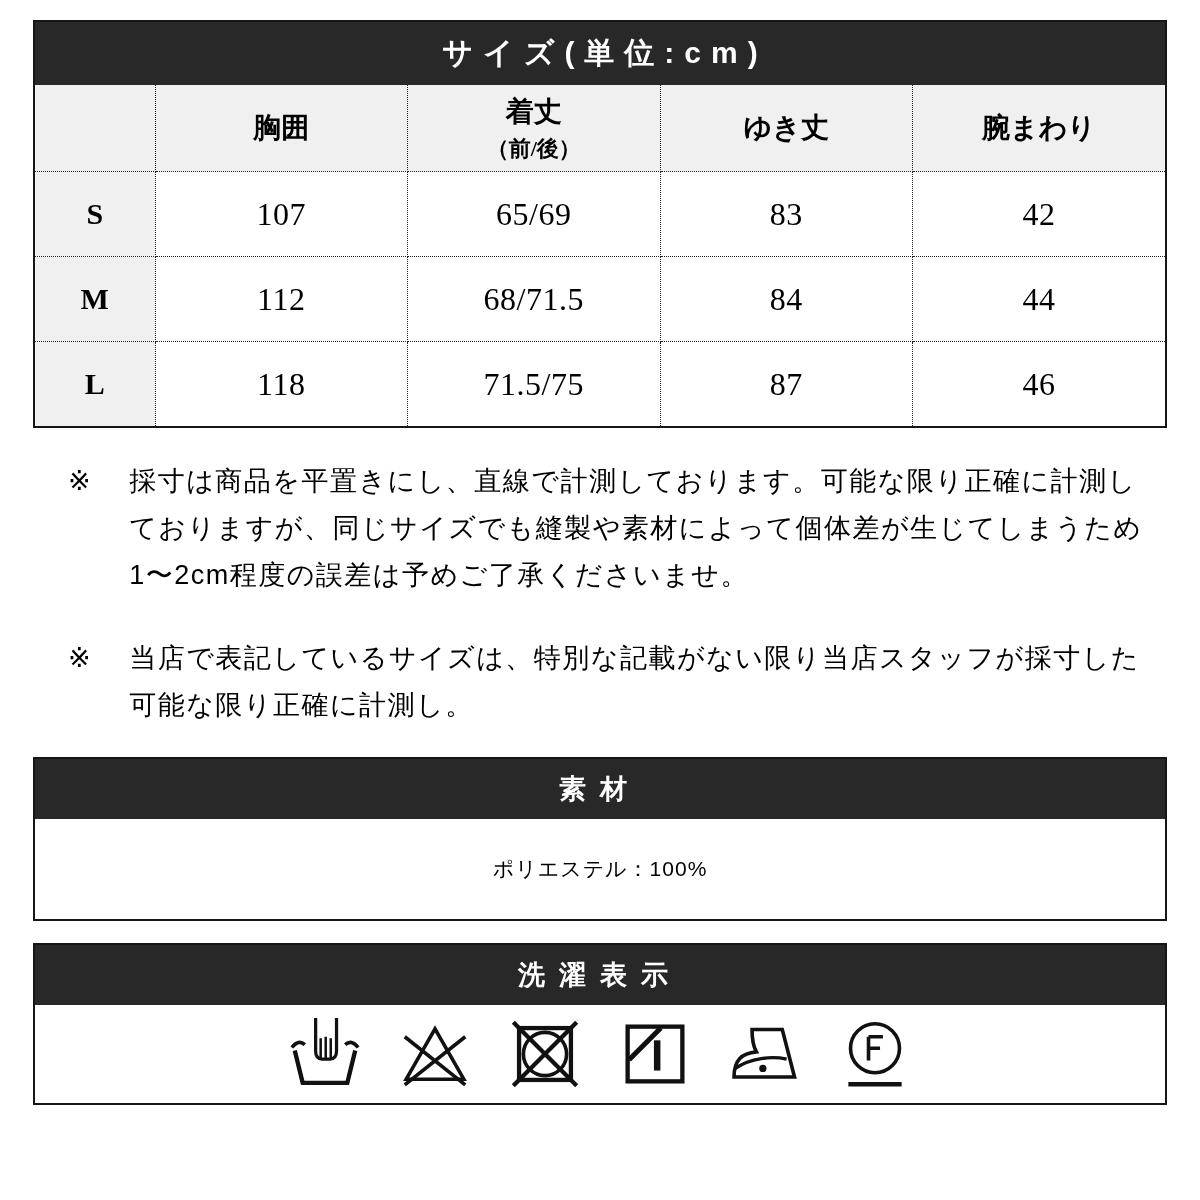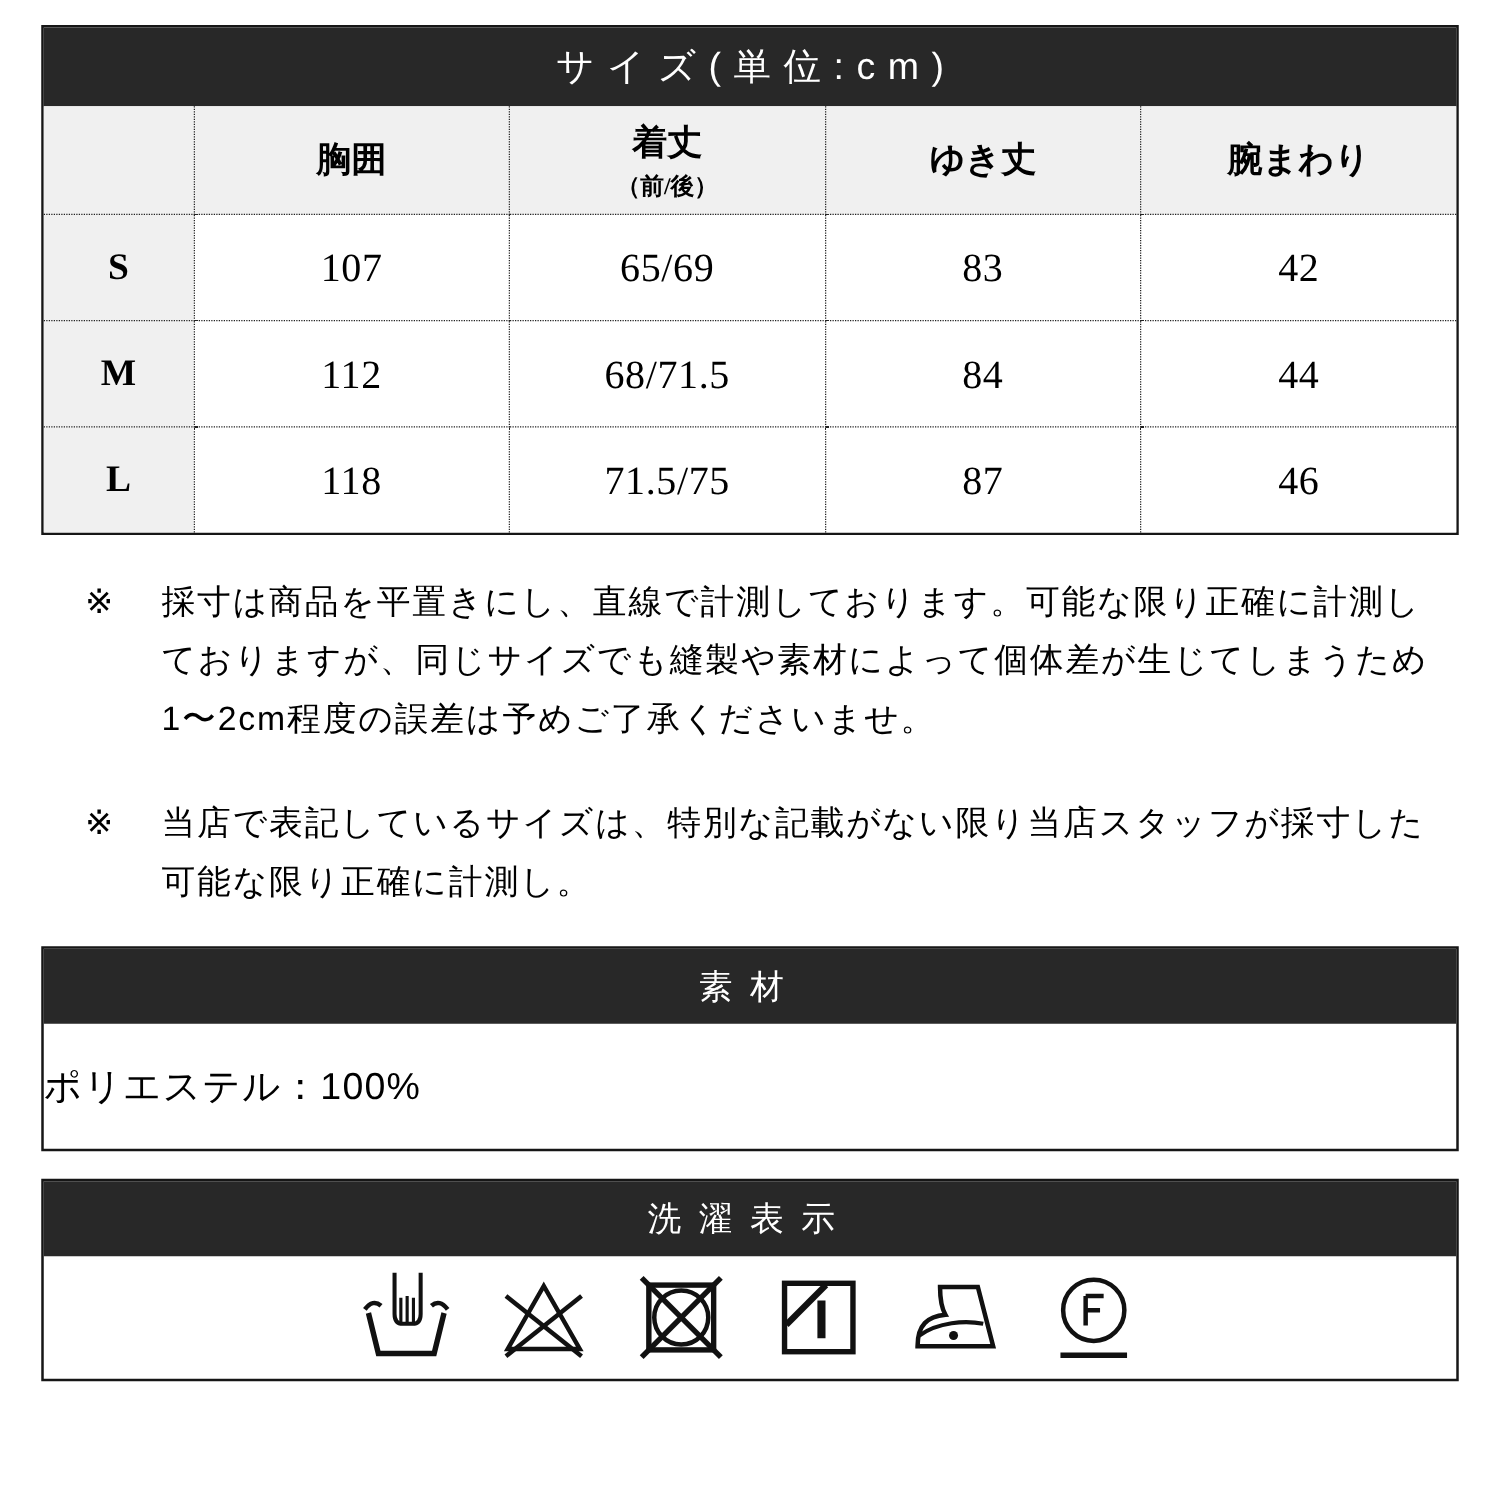--- a/index.html
+++ b/index.html
@@ -7,50 +7,50 @@
     width:1200px;height:1200px;background:#ffffff;color:#000;
     font-family:"Liberation Sans","DejaVu Sans",sans-serif;
     -webkit-font-smoothing:antialiased;
   }
   .sheet{padding:20px 33px 0 33px;}
 
   
   .panel{border:2px solid #161616;background:#fff;}
   .bar{
     background:#282828;color:#fff;display:flex;align-items:center;justify-content:center;
-    font-weight:normal;
+    font-weight:bold;
   }
   .size-title-bar{height:63px;font-size:30px;letter-spacing:10px;padding-left:10px;}
   table.size{border-collapse:collapse;width:100%;table-layout:fixed;}
   table.size col.c-size{width:120px;}
   table.size th,table.size td{
     border:1px dotted #222;text-align:center;vertical-align:middle;padding:0;font-family:Liberation Serif, serif;
   }
   table.size tr>*:first-child{border-left:none;}
   table.size tr>*:last-child{border-right:none;}
   table.size thead th{border-top:none;background:#f0f0f0;height:86px;font-size:28px;font-weight:bold;}
   table.size tbody tr:last-child th,
   table.size tbody tr:last-child td{border-bottom:none;}
   table.size tbody th{background:#f0f0f0;font-size:30px;font-weight:bold;height:84px;}
   table.size tbody td{background:#fff;font-size:32px;font-weight:normal;letter-spacing:.5px;}
-  .th-sub{display:block;font-size:19px;font-weight:bold;margin-top:3px;}
+  .th-sub{display:block;font-size:22px;font-weight:bold;margin-top:3px;}
 
   
   .notes{padding:30px 0 0 35px;}
   .note{display:flex;align-items:flex-start;font-size:27px;line-height:47px;letter-spacing:1.5px;}
   .note + .note{margin-top:36px;}
   .note-marker{flex:0 0 auto;}
   .note-text{white-space:pre-line;margin-left:37px;}
 
   
   .panel-bar{height:60px;font-size:27px;letter-spacing:14px;}
   .material-panel{margin-top:28px;}
   .material-body{
-    height:100px;display:flex;align-items:center;justify-content:flex-start;
-    font-size:30px;letter-spacing:1px;
+    height:100px;display:flex;align-items:center;justify-content:center;
+    font-size:21px;letter-spacing:1px;
   }
   .laundry-panel{margin-top:22px;}
   .laundry-body{
     height:98px;display:flex;align-items:center;justify-content:center;gap:38px;
   }
   .care-icon{width:72px;height:72px;flex:0 0 auto;}
   .care-icon svg{width:100%;height:100%;display:block;}
   .care-stroke{stroke:#111;fill:none;}
 </style>
 </head>

